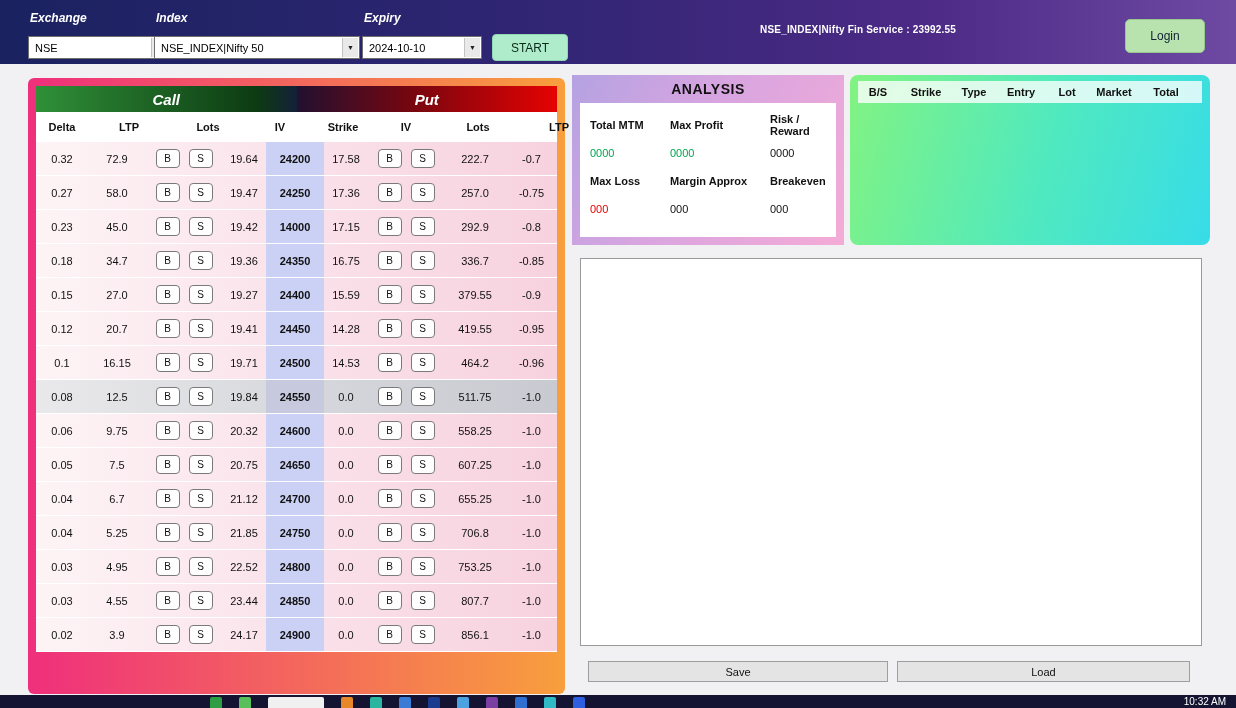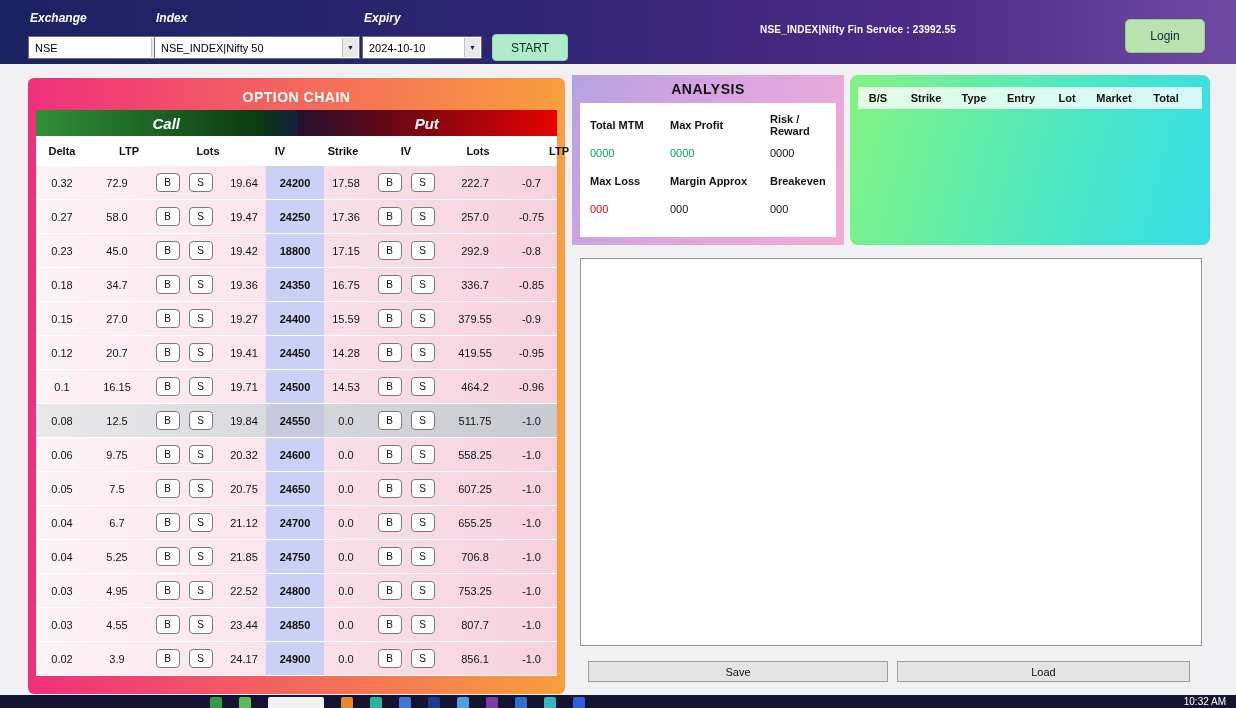--- a/index.html
+++ b/index.html
@@ -57,21 +57,21 @@
     align-items:center; font-size:11px; padding-left:4px; }
   .a-label { font-weight:bold; color:#111; }
   .a-value { font-weight:normal; }
 
   
   .positions { position:absolute; left:850px; top:75px; width:360px; height:170px; border-radius:8px;
     background:linear-gradient(105deg,#82f382 0%,#4fe9c0 55%,#37dce8 100%); padding:6px 8px; }
   .positions-title { text-align:center; font-size:14px; font-weight:bold; color:#111; height:22px; letter-spacing:.5px; }
   #pos-head { display:grid; grid-template-columns:40px 56px 40px 54px 38px 56px 48px;
     background:rgba(255,255,255,0.78); height:22px; align-items:center; text-align:center;
-    font-size:11px; font-weight:bold; color:#111; margin-top:6px; }
+    font-size:11px; font-weight:bold; color:#111; }
 
   
   .chart-area { position:absolute; left:580px; top:258px; width:622px; height:388px;
     background:#fff; border:1px solid #9a9a9a; }
   .btn-save, .btn-load { position:absolute; top:661px; height:21px; background:#e4e4e4;
     border:1px solid #9e9e9e; font-size:11px; color:#111; cursor:pointer; }
   .btn-save { left:588px; width:300px; }
   .btn-load { left:897px; width:293px; }
 
   
@@ -101,21 +101,20 @@
     <span>2024-10-10</span>
     <span class="arrow">▼</span>
   </div>
 
   <button class="btn-start">START</button>
   <div class="ticker">NSE_INDEX|Nifty Fin Service : 23992.55</div>
   <button class="btn-login">Login</button>
 </header>
 
 <section class="option-chain">
-  <div class="oc-title">OPTION CHAIN</div>
   <div class="cp-header">
     <div class="cp-call">Call</div>
     <div class="cp-put">Put</div>
   </div>
   <div class="oc-cols" id="oc-cols">
       <div class="oc-col">Delta</div>
       <div class="oc-col">LTP</div>
       <div class="oc-col">Lots</div>
       <div class="oc-col">IV</div>
       <div class="oc-col">Strike</div>
@@ -160,21 +159,21 @@
         <div class="cell">-0.75</div>
       </div>
       <div class="oc-row">
         <div class="cell">0.23</div>
         <div class="cell">45.0</div>
         <div class="cell lots">
           <button class="bs">B</button>
           <button class="bs">S</button>
         </div>
         <div class="cell">19.42</div>
-        <div class="cell strike">18800</div>
+        <div class="cell strike">14000</div>
         <div class="cell">17.15</div>
         <div class="cell lots">
           <button class="bs">B</button>
           <button class="bs">S</button>
         </div>
         <div class="cell">292.9</div>
         <div class="cell">-0.8</div>
       </div>
       <div class="oc-row">
         <div class="cell">0.18</div>

